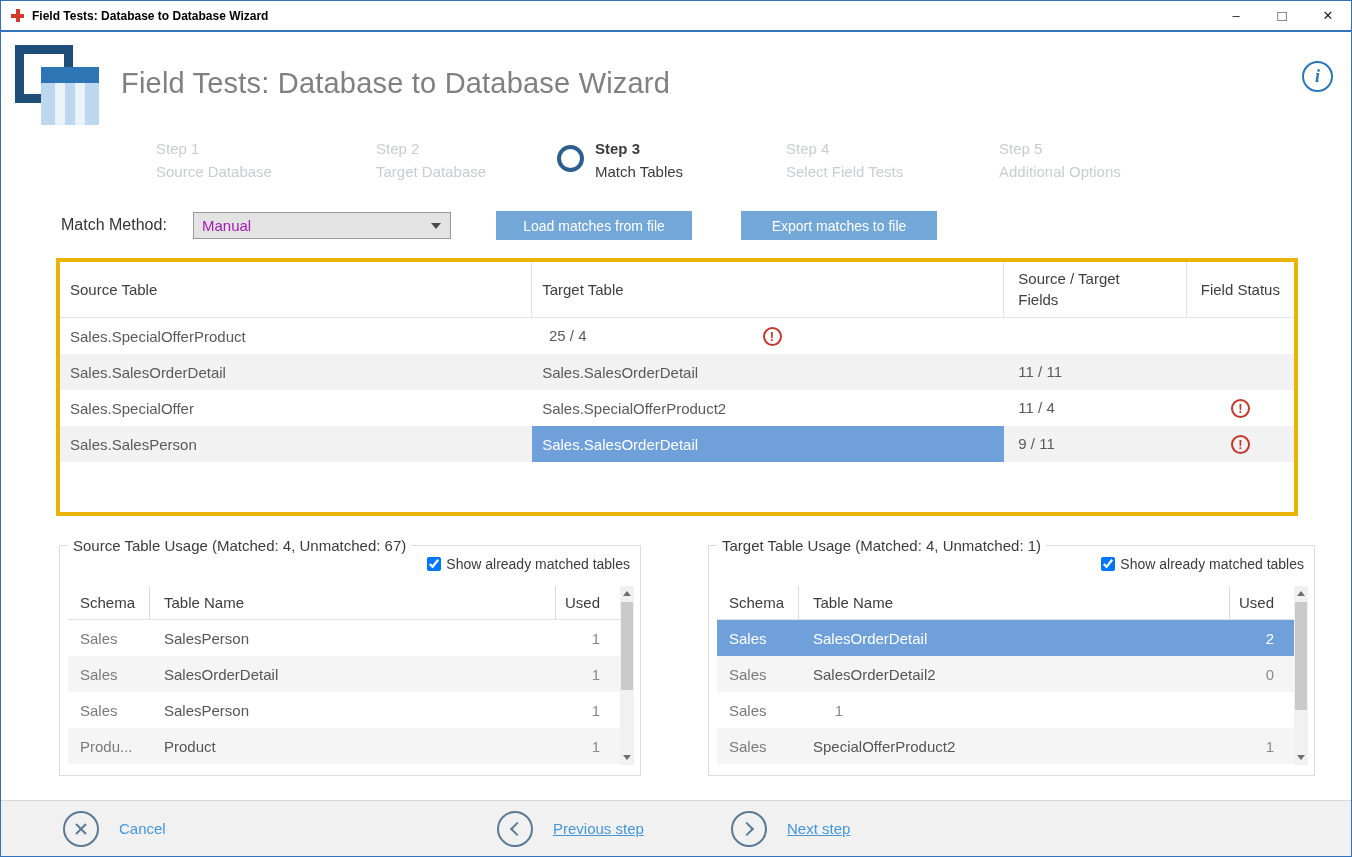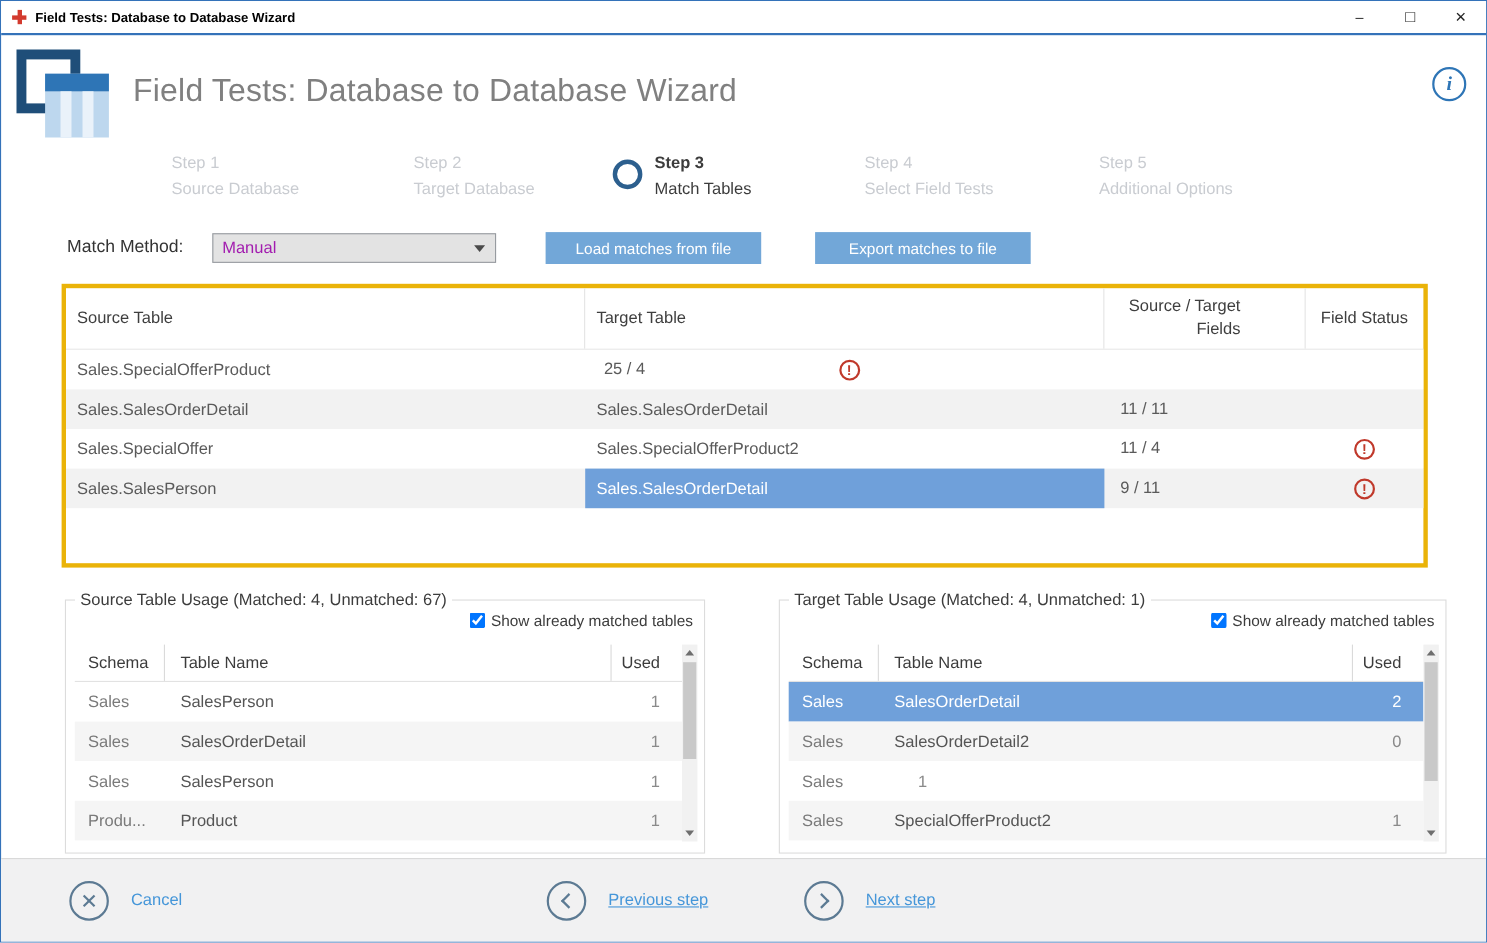--- a/index.html
+++ b/index.html
@@ -57,21 +57,21 @@
 
   
   .match-table { position:absolute; left:55px; top:257px; width:1242px; height:258px;
                  border:4px solid #eab308; background:#fff; }
   .mt-header { display:flex; height:56px; border-bottom:1px solid #E4E4E4; }
   .mt-hcell { display:flex; align-items:center; font-size:15px; color:#3E3E3E;
               border-right:1px solid #E4E4E4; }
   .mt-hcell:last-child { border-right:none; }
   .col-source { width:475px; padding-left:10px; }
   .col-target { width:475px; padding-left:10px; }
-  .col-fields { width:183px; padding-left:14px; padding-right:58px; line-height:1.35;text-align:right; }
+  .col-fields { width:183px; padding-left:14px; padding-right:58px; line-height:1.35; }
   .col-status { width:108px; justify-content:center; padding:0; text-align:center; }
   .mt-row { display:flex; height:36px; background:#fff; }
   .mt-row.alt { background:#F2F2F2; }
   .mt-cell { display:flex; align-items:center; font-size:15px; color:#5A5A5A; }
   .mt-cell.col-status { justify-content:center; }
   .mt-cell.sel { background:var(--selection-blue,#6FA0DA); color:#fff; }
   .warn-icon { width:19px; height:19px; border-radius:50%; border:2px solid var(--warning-red,#C0392B);
                color:var(--warning-red,#C0392B); font-weight:bold; font-size:13px;
                display:flex; align-items:center; justify-content:center; }
 
@@ -108,21 +108,21 @@
   .sb-btn.up { top:0; } .sb-btn.down { bottom:0; }
   .sb-btn.up::after { content:""; border-left:4px solid transparent; border-right:4px solid transparent;
                       border-bottom:5px solid #6E6E6E; }
   .sb-btn.down::after { content:""; border-left:4px solid transparent; border-right:4px solid transparent;
                         border-top:5px solid #6E6E6E; }
   .sb-thumb { position:absolute; left:1px; width:12px; background:#C9C9C9; }
   .sb-thumb.t1 { top:16px; height:88px; }
   .sb-thumb.t2 { top:16px; height:108px; }
 
   
-  .footer { position:absolute; left:0; right:0; bottom:0; height:76px; background:#F1F1F2;
+  .footer { position:absolute; left:0; right:0; bottom:0; height:56px; background:#F1F1F2;
             border-top:1px solid #D9D9D9; }
   .f-item { position:absolute; top:50%; transform:translateY(-50%); display:flex; align-items:center;
             gap:20px; cursor:pointer; }
   .f-circle { width:36px; height:36px; border-radius:50%; border:2px solid var(--circle-col,#5C7A93);
               display:flex; align-items:center; justify-content:center; flex:none; }
   .f-label { font-size:15px; color:var(--link-blue,#4596D9); }
   .f-label.u { text-decoration:underline; }
   .fx-x { position:relative; width:14px; height:14px; }
   .fx-x::before, .fx-x::after { content:""; position:absolute; left:6px; top:0; width:2px; height:14px;
                                 background:var(--circle-col,#5C7A93); }

